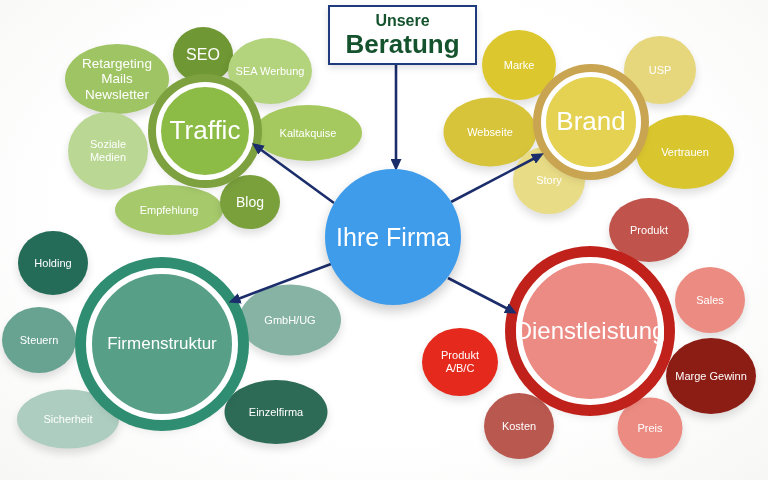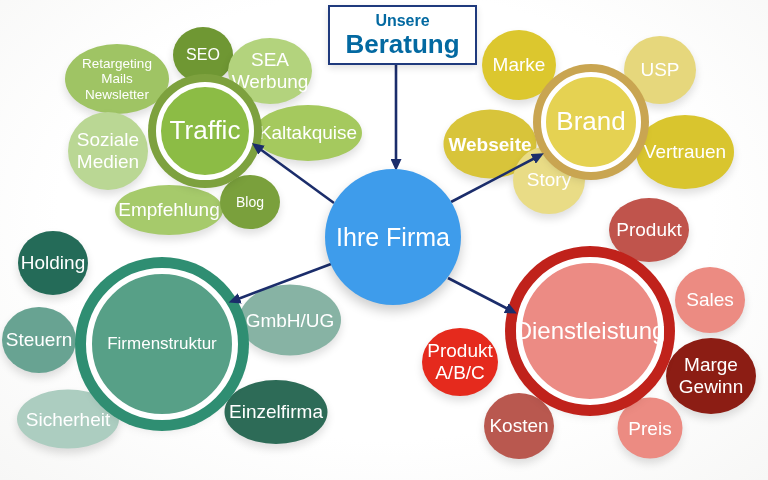--- a/index.html
+++ b/index.html
@@ -9,31 +9,31 @@
     font-family: "Liberation Sans", sans-serif;
   }
   #stage { position: relative; width: 768px; height: 480px;
     background: radial-gradient(ellipse at 50% 45%, #ffffff 60%, #f7f7f6 100%); }
 
   
   .title-box {
     position: absolute; left: 328px; top: 5px; width: 145px; height: 56px;
     background: #ffffff; border: 2.5px solid #1f3a7d; z-index: 6;
     display: flex; flex-direction: column; align-items: center; justify-content: center;
-    color: #0369a1; box-shadow: 0 3px 7px rgba(0,0,0,.12);
+    color: #14532d; box-shadow: 0 3px 7px rgba(0,0,0,.12);
   }
   .title-line1 { font-size: 16px; font-weight: 600; line-height: 1.1; }
   .title-line2 { font-size: 26px; font-weight: 600; line-height: 1.1; }
 
   
   .sat, .hub, .center-circle {
     position: absolute; transform: translate(-50%,-50%);
     border-radius: 50%; color: #fff; text-align: center;
     display: flex; align-items: center; justify-content: center;
-    line-height: 1.15; font-size: 19px;
+    line-height: 1.15; font-size: 11px;
   }
   .sat { z-index: 1; box-shadow: 0 5px 9px rgba(0,0,0,.13); padding: 2px 4px; }
   .hub { z-index: 2; border: 5px solid #fff; }
   .center-circle { z-index: 4; background: #3e9ceb; width: 136px; height: 136px;
     left: 393px; top: 237px; font-size: 25px; box-shadow: 0 6px 12px rgba(0,0,0,.2); }
   .arrows { position: absolute; left: 0; top: 0; z-index: 3; }
 
   
   .hub-traffic { left: 205px; top: 131px; width: 88px; height: 88px;
     background: #8cbc45; font-size: 26px;
@@ -45,21 +45,21 @@
   .sat-kaltakquise  { left: 308px; top: 133px; width: 100px; height: 52px; background: #a5c95e; }
   .sat-empfehlung   { left: 169px; top: 210px; width: 100px; height: 46px; background: #a6ca6b; }
   .sat-blog         { left: 250px; top: 202px; width: 52px; height: 50px; background: #7aa03c; font-size: 14px; }
 
   
   .hub-brand { left: 591px; top: 122px; width: 90px; height: 90px;
     background: #e5d252; font-size: 26px;
     box-shadow: 0 0 0 8px #c9a551, 0 6px 12px rgba(0,0,0,.22); }
   .sat-marke     { left: 519px; top: 65px;  width: 66px; height: 66px; background: #dcc72e; text-align: center; }
   .sat-usp       { left: 660px; top: 70px;  width: 64px; height: 64px; background: #e6d77c; }
-  .sat-webseite  { left: 490px; top: 144px; width: 85px; height: 65px; background: #d8c43a; font-weight: bold; }
+  .sat-webseite  { left: 490px; top: 132px; width: 85px; height: 65px; background: #d8c43a; }
   .sat-vertrauen { left: 685px; top: 152px; width: 90px; height: 70px; background: #d9c52e; }
   .sat-story     { left: 549px; top: 180px; width: 64px; height: 64px; background: #e9dc86; }
 
   
   .hub-firmenstruktur { left: 162px; top: 344px; width: 140px; height: 140px;
     background: #57a087; font-size: 17px; border-width: 6px;
     box-shadow: 0 0 0 11px #2f8e72, 0 7px 13px rgba(0,0,0,.22); }
   .sat-holding     { left: 53px;  top: 263px; width: 62px; height: 60px; background: #246b58; text-align: right; }
   .sat-steuern     { left: 39px;  top: 340px; width: 66px; height: 62px; background: #68a392; }
   .sat-sicherheit  { left: 68px;  top: 419px; width: 94px; height: 55px; background: #accdc0; }

